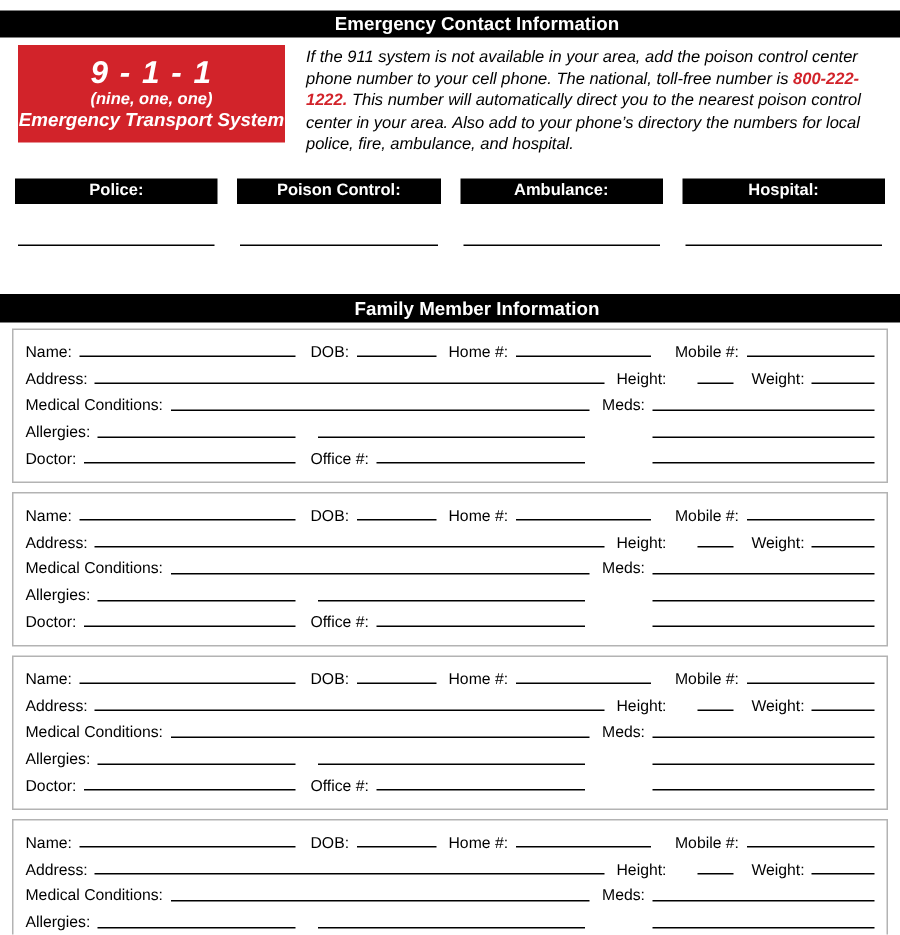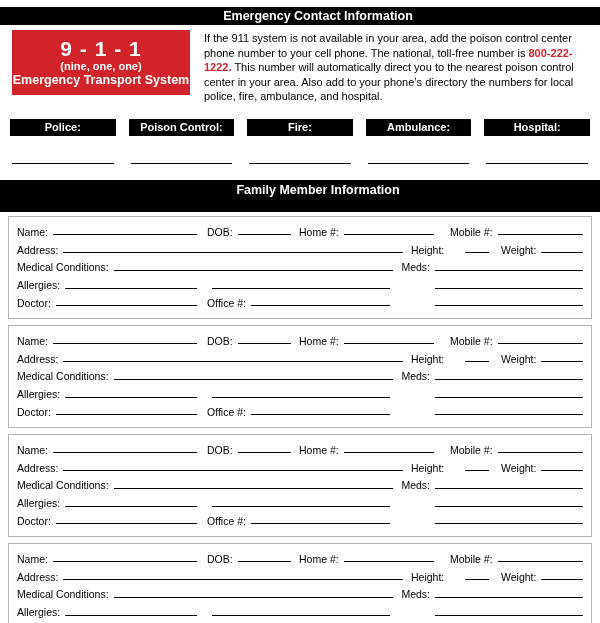--- a/index.html
+++ b/index.html
@@ -8,23 +8,23 @@
     width: 600px; height: 623px; overflow: hidden;
     background: #ffffff; color: #000;
     font-family: "Liberation Sans", sans-serif;
     position: relative;
   }
   .bar {
     background: var(--bar-bg, #000); color: var(--bar-text, #fff);
     font-weight: bold; font-size: 12.5px; text-align: center; padding-left: 36px;
   }
   #top-bar { margin-top: 7px; height: 18px; line-height: 18px; }
-  #family-bar { margin-top: 16px; height: 32px; line-height: 20px; }
-
-  .intro { display: flex; margin: 5px 12px 0 12px; gap: 14px; }
+  #family-bar { margin-top: 32px; height: 19px; line-height: 20px; }
+
+  .intro { display: flex; margin: 5px 12px 0 12px; gap: 14px; font-style: italic; }
   .red-box {
     width: 178px; min-width: 178px; height: 65px;
     background: var(--red, #d2232a); color: #fff;
     display: flex; flex-direction: column; justify-content: center;
     text-align: center; font-weight: bold;
   }
   .red-number { font-size: 21px; letter-spacing: 1px; line-height: 23px; }
   .red-words { font-size: 11px; line-height: 13px; }
   .red-subtitle { font-size: 12.5px; line-height: 15px; }
   .intro-text { flex: 1; font-size: 11px; line-height: 14.6px; padding-top: 1px; }
@@ -75,24 +75,20 @@
 <div class="contacts">
   <div class="contact-col">
     <div class="contact-label">Police:</div>
     <div class="contact-line"></div>
   </div>
   <div class="contact-col">
     <div class="contact-label">Poison Control:</div>
     <div class="contact-line"></div>
   </div>
   <div class="contact-col">
-    <div class="contact-label">Fire:</div>
-    <div class="contact-line"></div>
-  </div>
-  <div class="contact-col">
     <div class="contact-label">Ambulance:</div>
     <div class="contact-line"></div>
   </div>
   <div class="contact-col">
     <div class="contact-label">Hospital:</div>
     <div class="contact-line"></div>
   </div>
 </div>
 
 <div id="family-bar" class="bar">Family Member Information</div>

